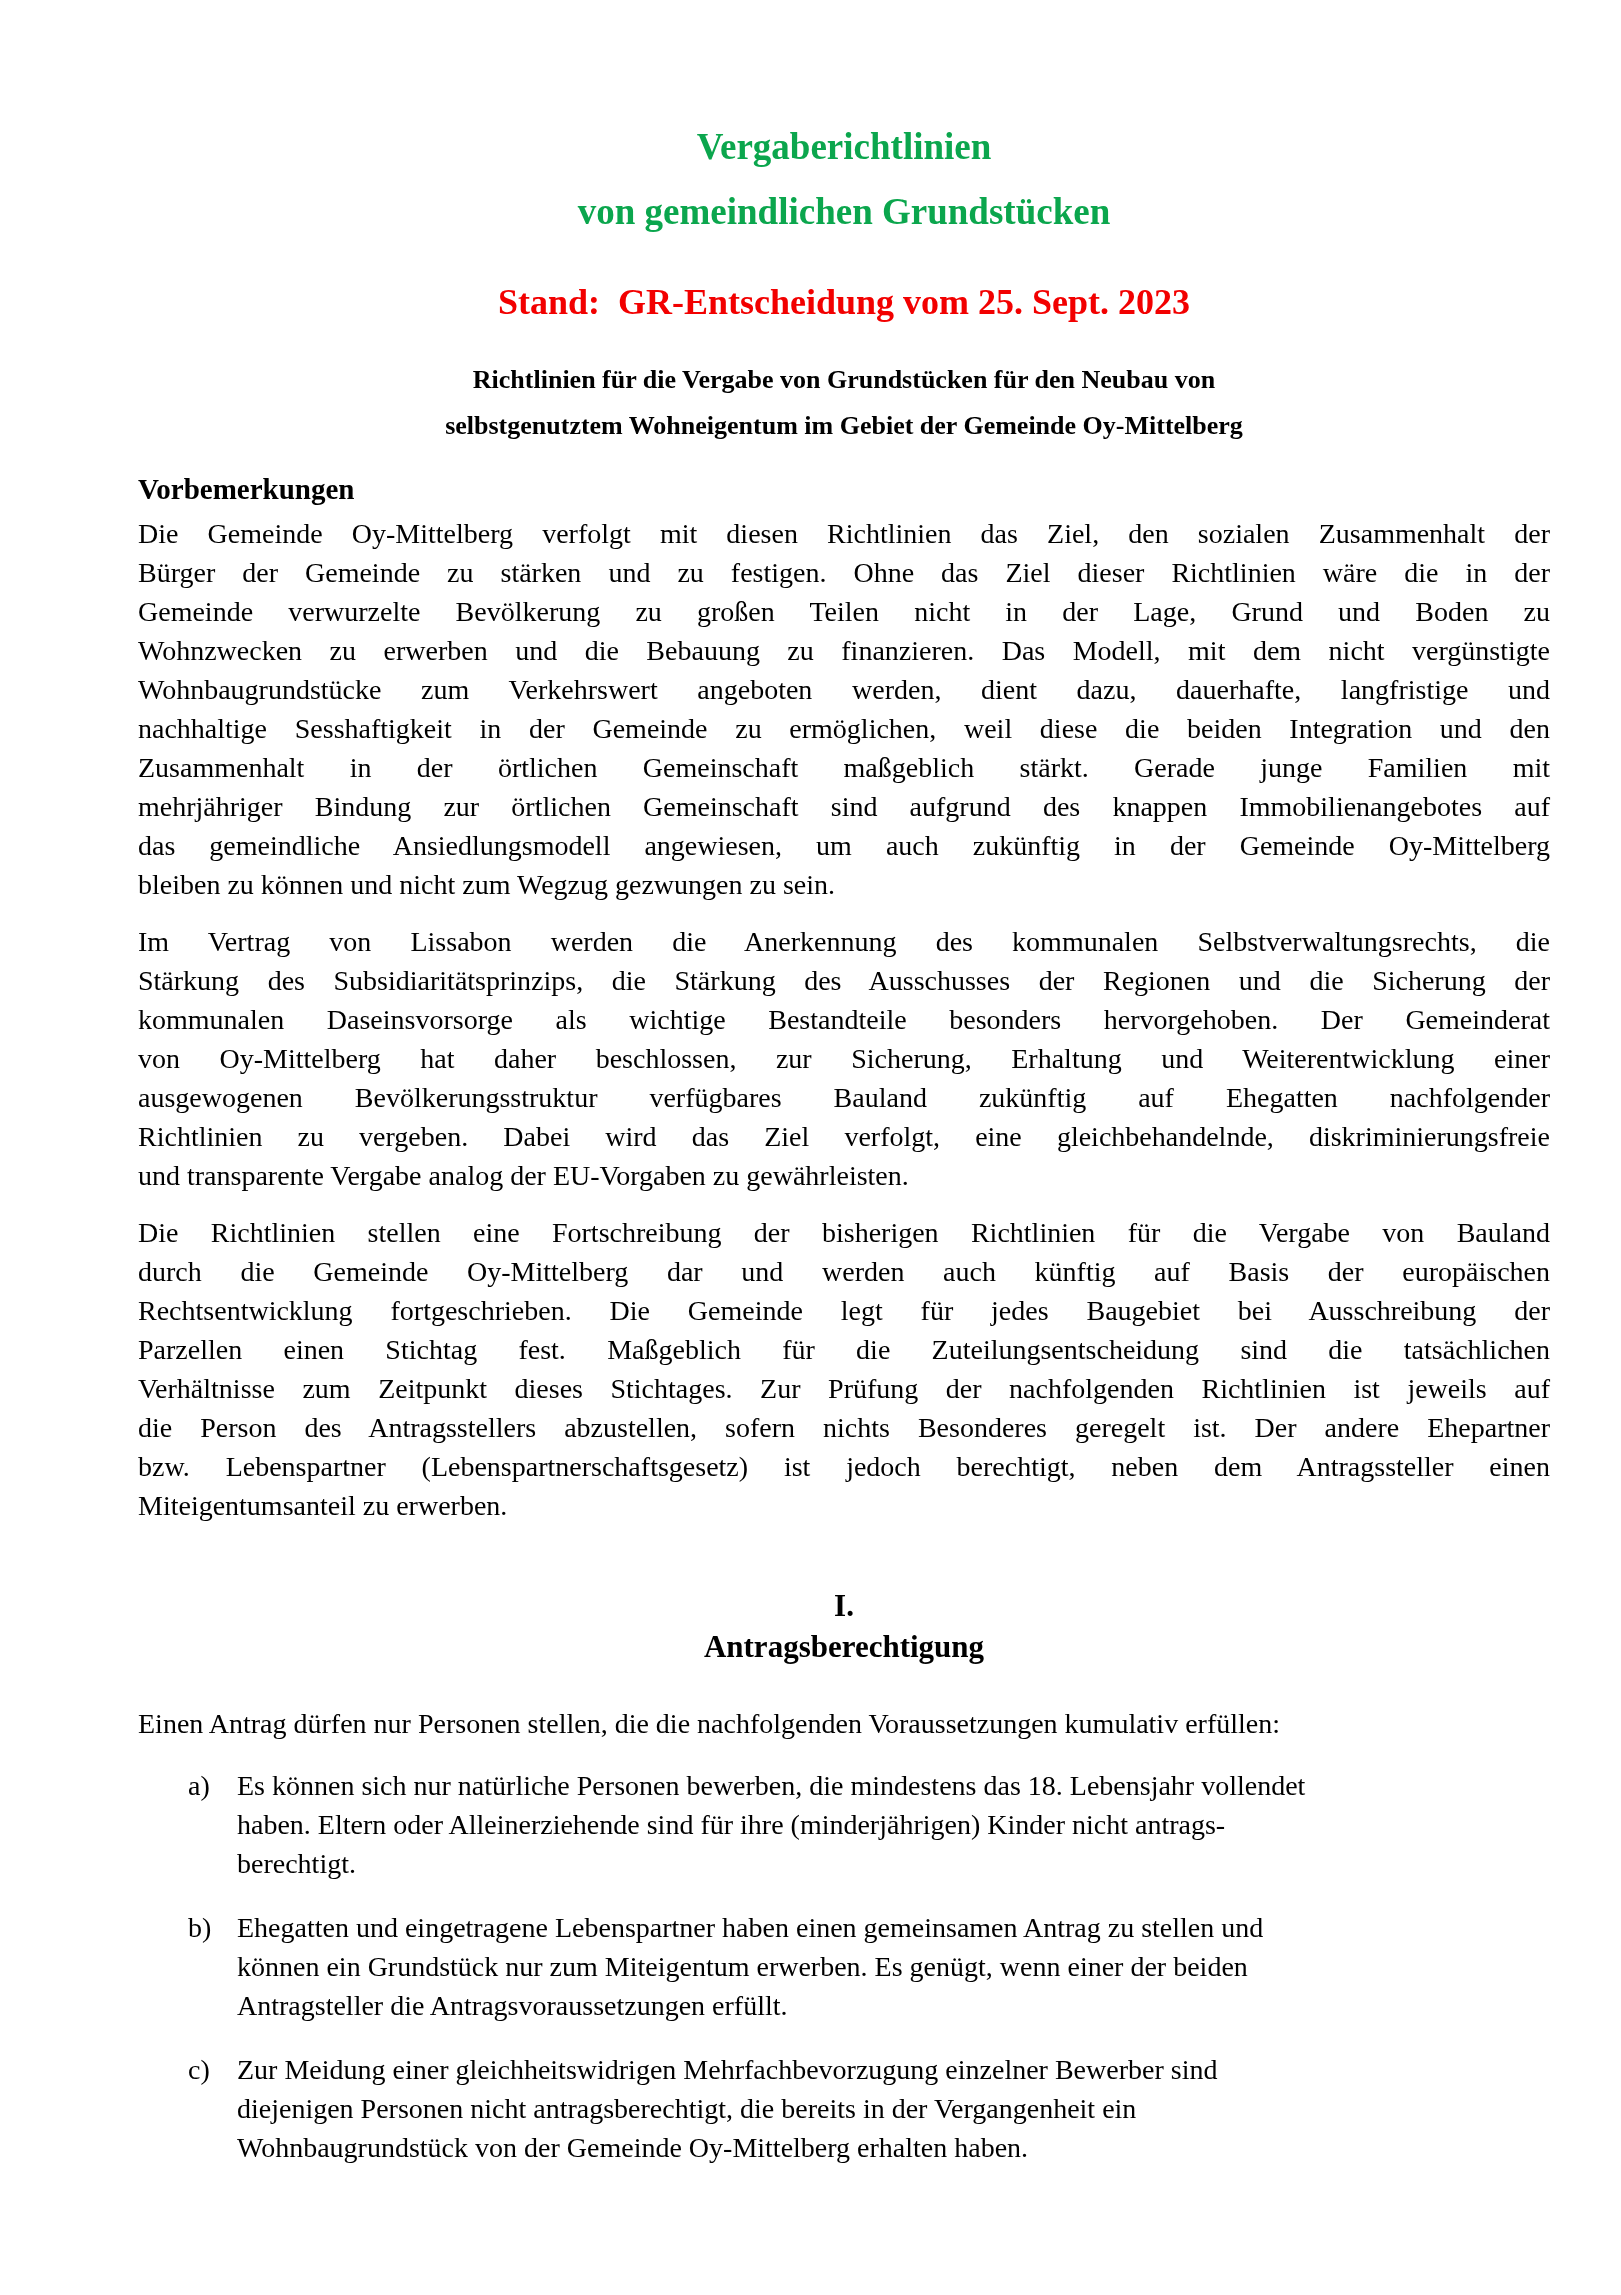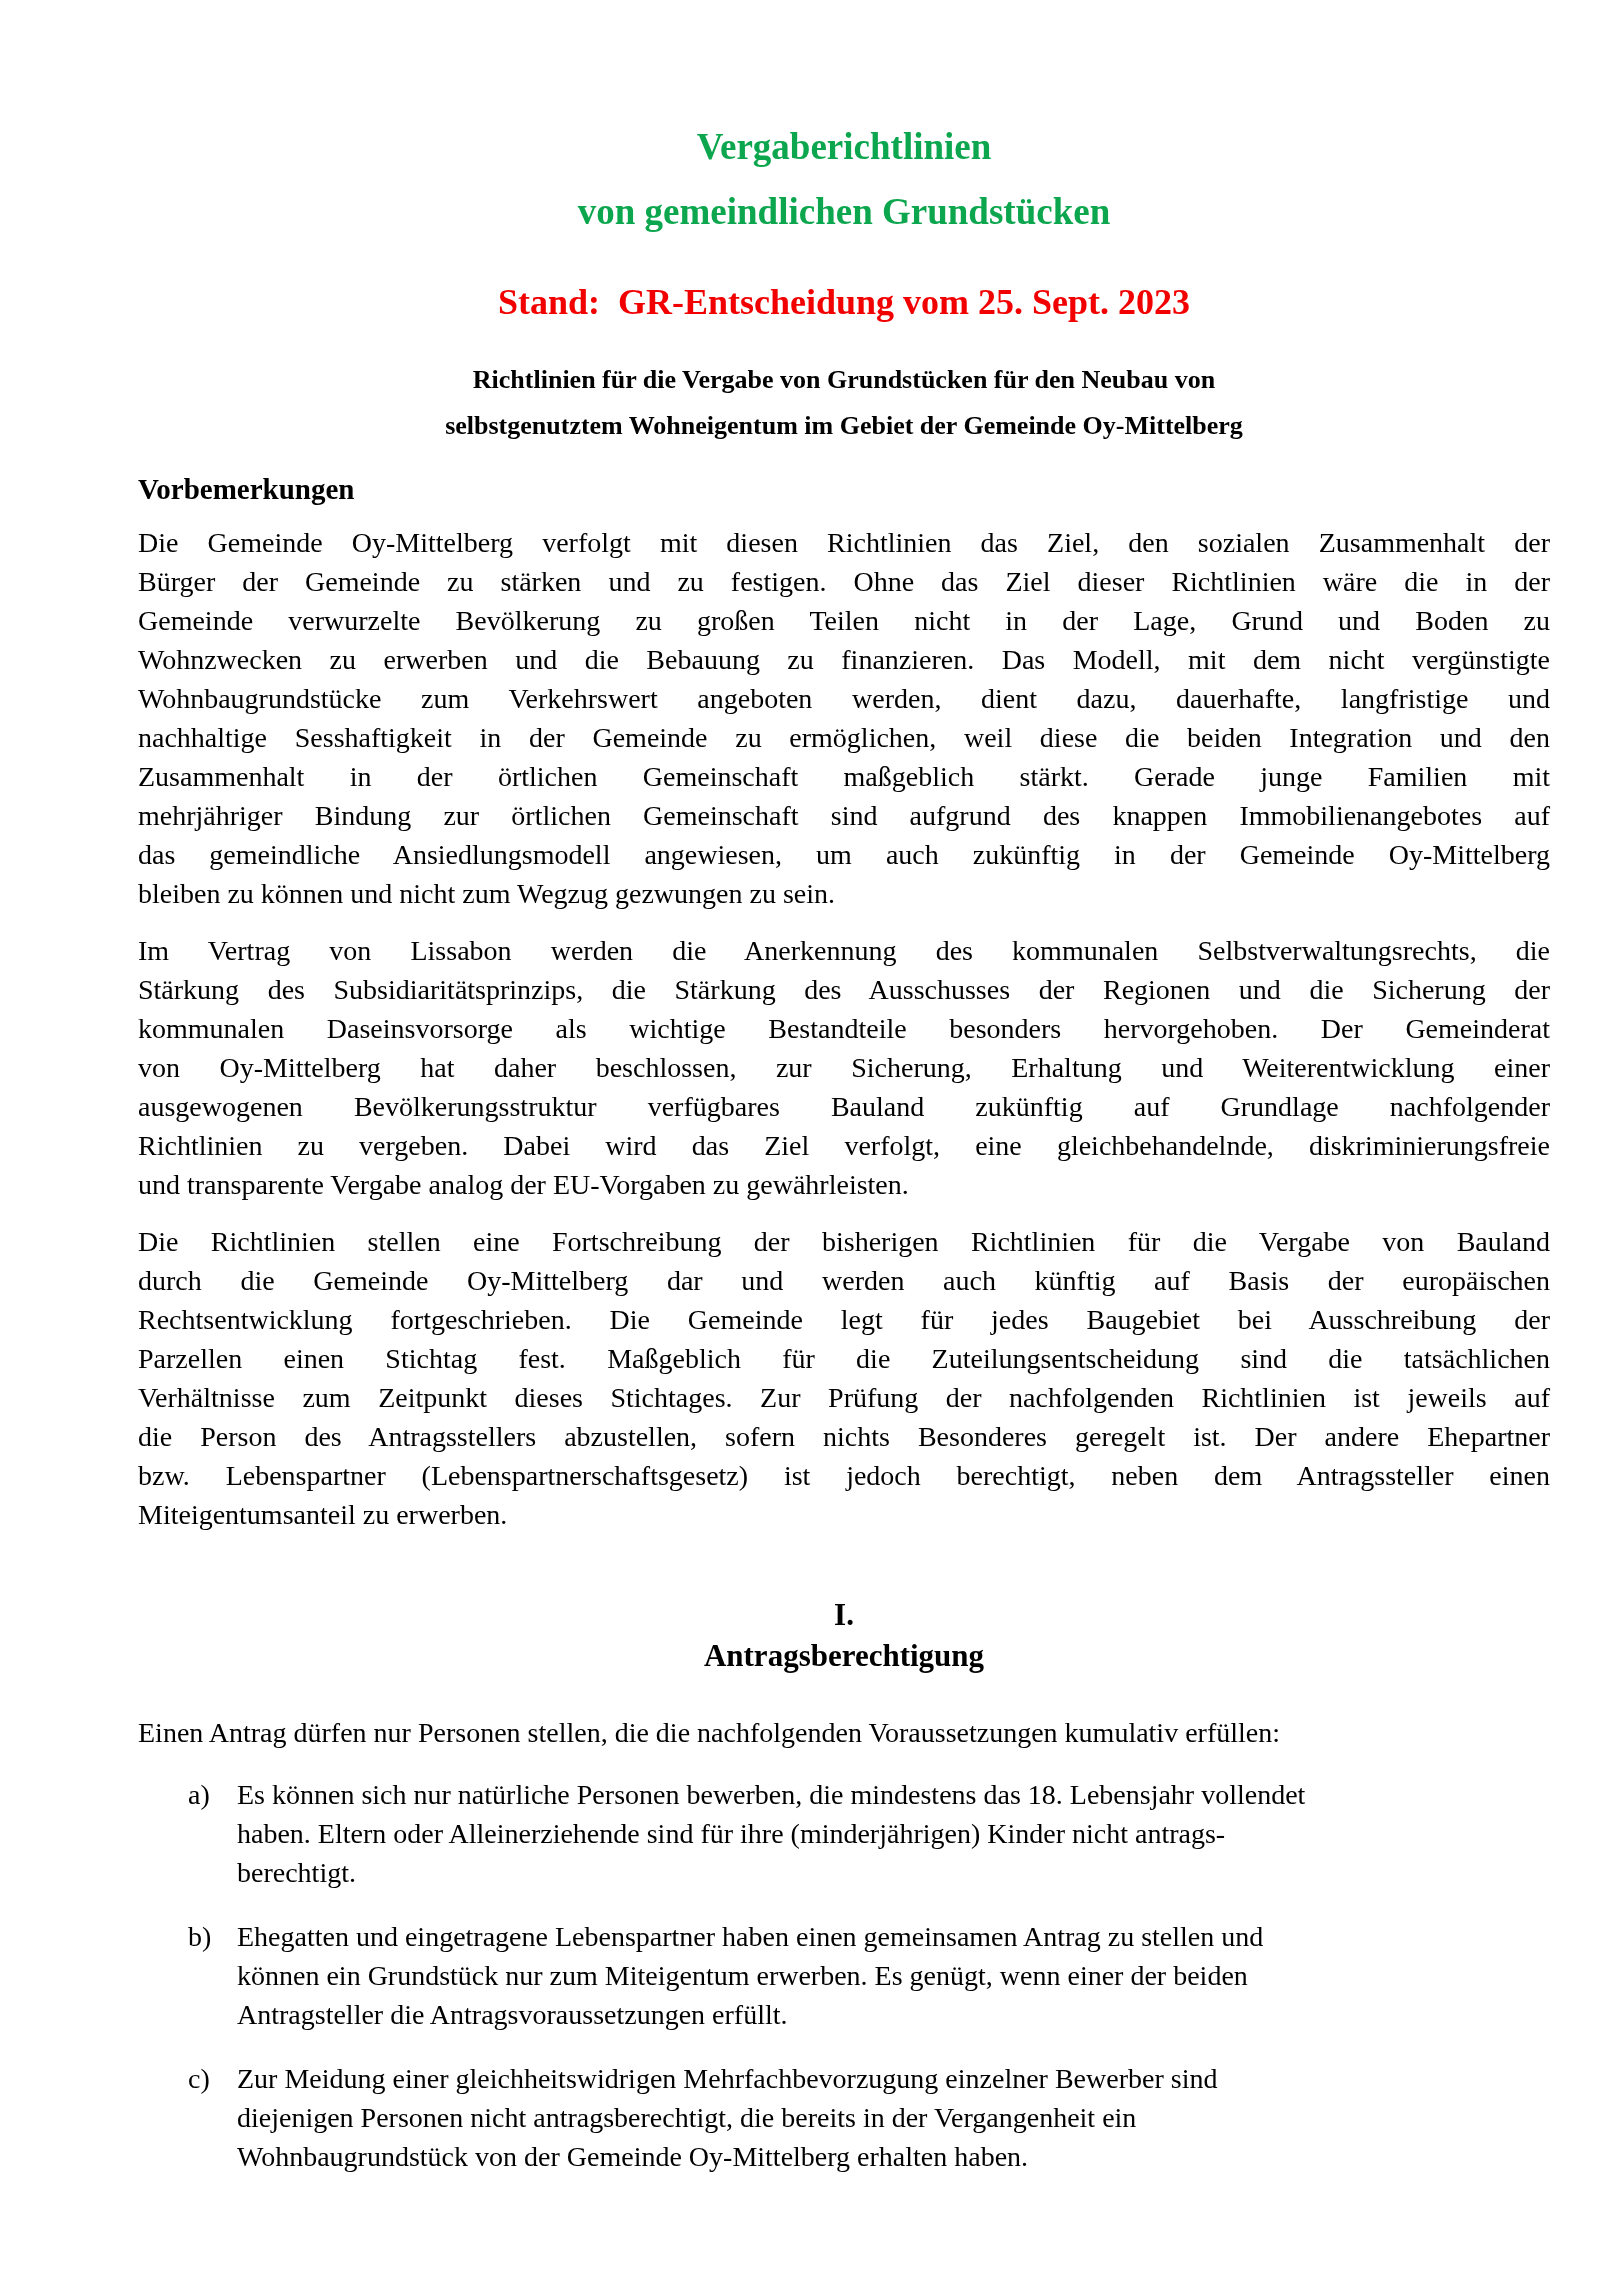--- a/index.html
+++ b/index.html
@@ -37,21 +37,21 @@
   }
   .doc-subtitle {
     margin: 32px 0 0 0;
     text-align: center;
     font-weight: bold;
     font-size: 26px;
     line-height: 46px;
     color: #000000;
   }
   .sub-heading {
-    margin: 21px 0 14px 0;
+    margin: 21px 0 5px 0;
     font-weight: bold;
     font-size: 29px;
     line-height: 39px;
   }
   .para {
     margin: 0 0 18px 0;
     font-size: 28px;
     line-height: 39px;
   }
   .para .line {
@@ -129,21 +129,21 @@
       <div class="line">Zusammenhalt in der örtlichen Gemeinschaft maßgeblich stärkt. Gerade junge Familien mit</div>
       <div class="line">mehrjähriger Bindung zur örtlichen Gemeinschaft sind aufgrund des knappen Immobilienangebotes auf</div>
       <div class="line">das gemeindliche Ansiedlungsmodell angewiesen, um auch zukünftig in der Gemeinde Oy-Mittelberg</div>
       <div class="line last">bleiben zu können und nicht zum Wegzug gezwungen zu sein.</div>
     </div>
   <div class="para">
       <div class="line">Im Vertrag von Lissabon werden die Anerkennung des kommunalen Selbstverwaltungsrechts, die</div>
       <div class="line">Stärkung des Subsidiaritätsprinzips, die Stärkung des Ausschusses der Regionen und die Sicherung der</div>
       <div class="line">kommunalen Daseinsvorsorge als wichtige Bestandteile besonders hervorgehoben. Der Gemeinderat</div>
       <div class="line">von Oy-Mittelberg hat daher beschlossen, zur Sicherung, Erhaltung und Weiterentwicklung einer</div>
-      <div class="line">ausgewogenen Bevölkerungsstruktur verfügbares Bauland zukünftig auf Grundlage nachfolgender</div>
+      <div class="line">ausgewogenen Bevölkerungsstruktur verfügbares Bauland zukünftig auf Ehegatten nachfolgender</div>
       <div class="line">Richtlinien zu vergeben. Dabei wird das Ziel verfolgt, eine gleichbehandelnde, diskriminierungsfreie</div>
       <div class="line last">und transparente Vergabe analog der EU-Vorgaben zu gewährleisten.</div>
     </div>
   <div class="para">
       <div class="line">Die Richtlinien stellen eine Fortschreibung der bisherigen Richtlinien für die Vergabe von Bauland</div>
       <div class="line">durch die Gemeinde Oy-Mittelberg dar und werden auch künftig auf Basis der europäischen</div>
       <div class="line">Rechtsentwicklung fortgeschrieben. Die Gemeinde legt für jedes Baugebiet bei Ausschreibung der</div>
       <div class="line">Parzellen einen Stichtag fest. Maßgeblich für die Zuteilungsentscheidung sind die tatsächlichen</div>
       <div class="line">Verhältnisse zum Zeitpunkt dieses Stichtages. Zur Prüfung der nachfolgenden Richtlinien ist jeweils auf</div>
       <div class="line">die Person des Antragsstellers abzustellen, sofern nichts Besonderes geregelt ist. Der andere Ehepartner</div>

